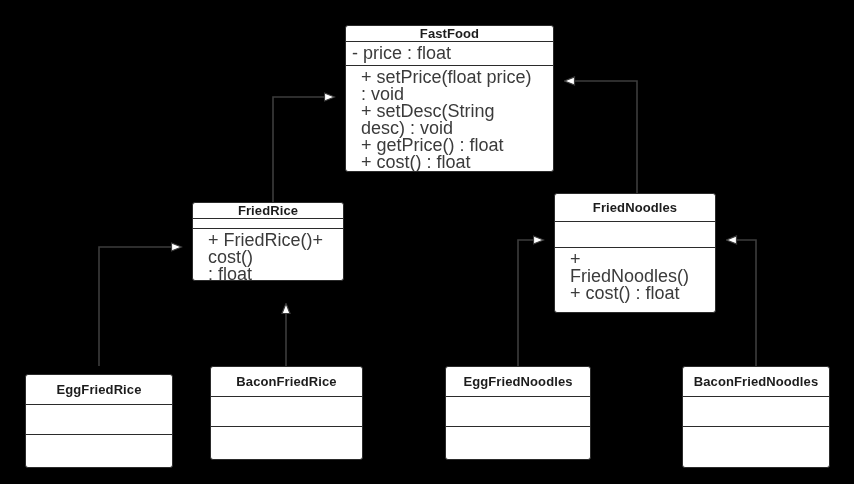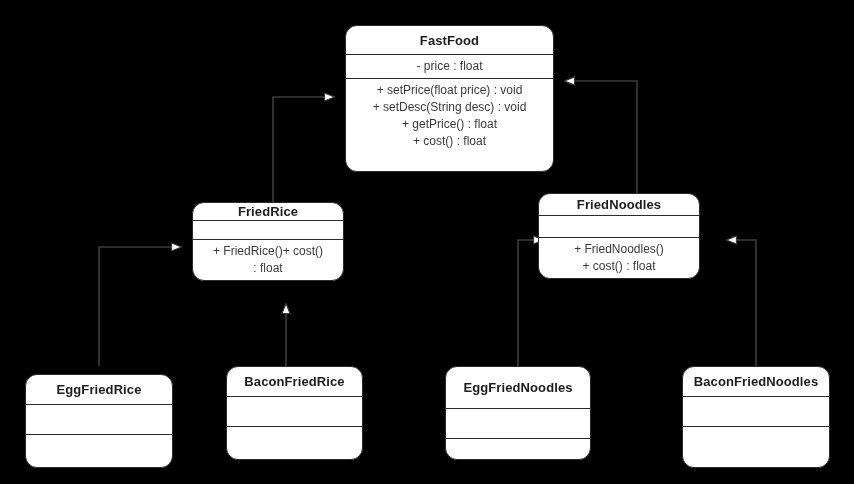--- a/index.html
+++ b/index.html
@@ -21,21 +21,21 @@
     top: 0;
     width: 854px;
     height: 484px;
     pointer-events: none;
   }
   .uml-class {
     position: absolute;
     box-sizing: border-box;
     background: #ffffff;
     border: 1.5px solid #2b2b2b;
-    border-radius: 12px;
+    border-radius: 3px;
     display: flex;
     flex-direction: column;
     overflow: hidden;
   }
   .uml-name {
     text-align: center;
     font-weight: bold;
     font-size: 13px;
     color: #1c1c1c;
     letter-spacing: 0.1px;
@@ -49,25 +49,24 @@
     border-bottom: 1.5px solid #2b2b2b;
     box-sizing: border-box;
     padding: 3px 6px;
   }
   .uml-methods {
     box-sizing: border-box;
     padding: 3px 15px;
     flex: 1 1 auto;
   }
   .member {
-    font-size: 12px;
+    font-size: 18px;
     color: #3b3b3b;
     line-height: 17px;
     white-space: pre-wrap;
-    text-align: center;
   }
   .compartment-empty {
     min-height: 10px;
   }
 </style>
 </head>
 <body>
 
 <div id="canvas">
 
@@ -124,43 +123,43 @@
 
   <div class="uml-class" style="left:192px; top:202px; width:152px; height:79px;">
     <div class="uml-name" style="height:28px;">FriedRice</div>
     <div class="uml-attrs compartment-empty" style="height:25px;"></div>
     <div class="uml-methods">
       <div class="member">+ FriedRice()+ cost()
 : float</div>
     </div>
   </div>
 
-  <div class="uml-class" style="left:538px; top:193px; width:162px; height:86px;">
+  <div class="uml-class" style="left:554px; top:193px; width:162px; height:120px;">
     <div class="uml-name" style="height:28px;">FriedNoodles</div>
     <div class="uml-attrs compartment-empty" style="height:26px;"></div>
     <div class="uml-methods">
       <div class="member">+ FriedNoodles()</div>
       <div class="member">+ cost() : float</div>
     </div>
   </div>
 
   <div class="uml-class" style="left:25px; top:366px; width:148px; height:94px;margin-top:8px;">
     <div class="uml-name" style="height:30px;">EggFriedRice</div>
     <div class="uml-attrs compartment-empty" style="height:30px;"></div>
     <div class="uml-methods compartment-empty"></div>
   </div>
 
-  <div class="uml-class" style="left:226px; top:366px; width:137px; height:94px;">
+  <div class="uml-class" style="left:210px; top:366px; width:153px; height:94px;">
     <div class="uml-name" style="height:30px;">BaconFriedRice</div>
     <div class="uml-attrs compartment-empty" style="height:30px;"></div>
     <div class="uml-methods compartment-empty"></div>
   </div>
 
   <div class="uml-class" style="left:445px; top:366px; width:146px; height:94px;">
-    <div class="uml-name" style="height:42px;">EggFriedNoodles</div>
+    <div class="uml-name" style="height:30px;">EggFriedNoodles</div>
     <div class="uml-attrs compartment-empty" style="height:30px;"></div>
     <div class="uml-methods compartment-empty"></div>
   </div>
 
   <div class="uml-class" style="left:682px; top:366px; width:148px; height:102px;">
     <div class="uml-name" style="height:30px;">BaconFriedNoodles</div>
     <div class="uml-attrs compartment-empty" style="height:30px;"></div>
     <div class="uml-methods compartment-empty"></div>
   </div>
 

